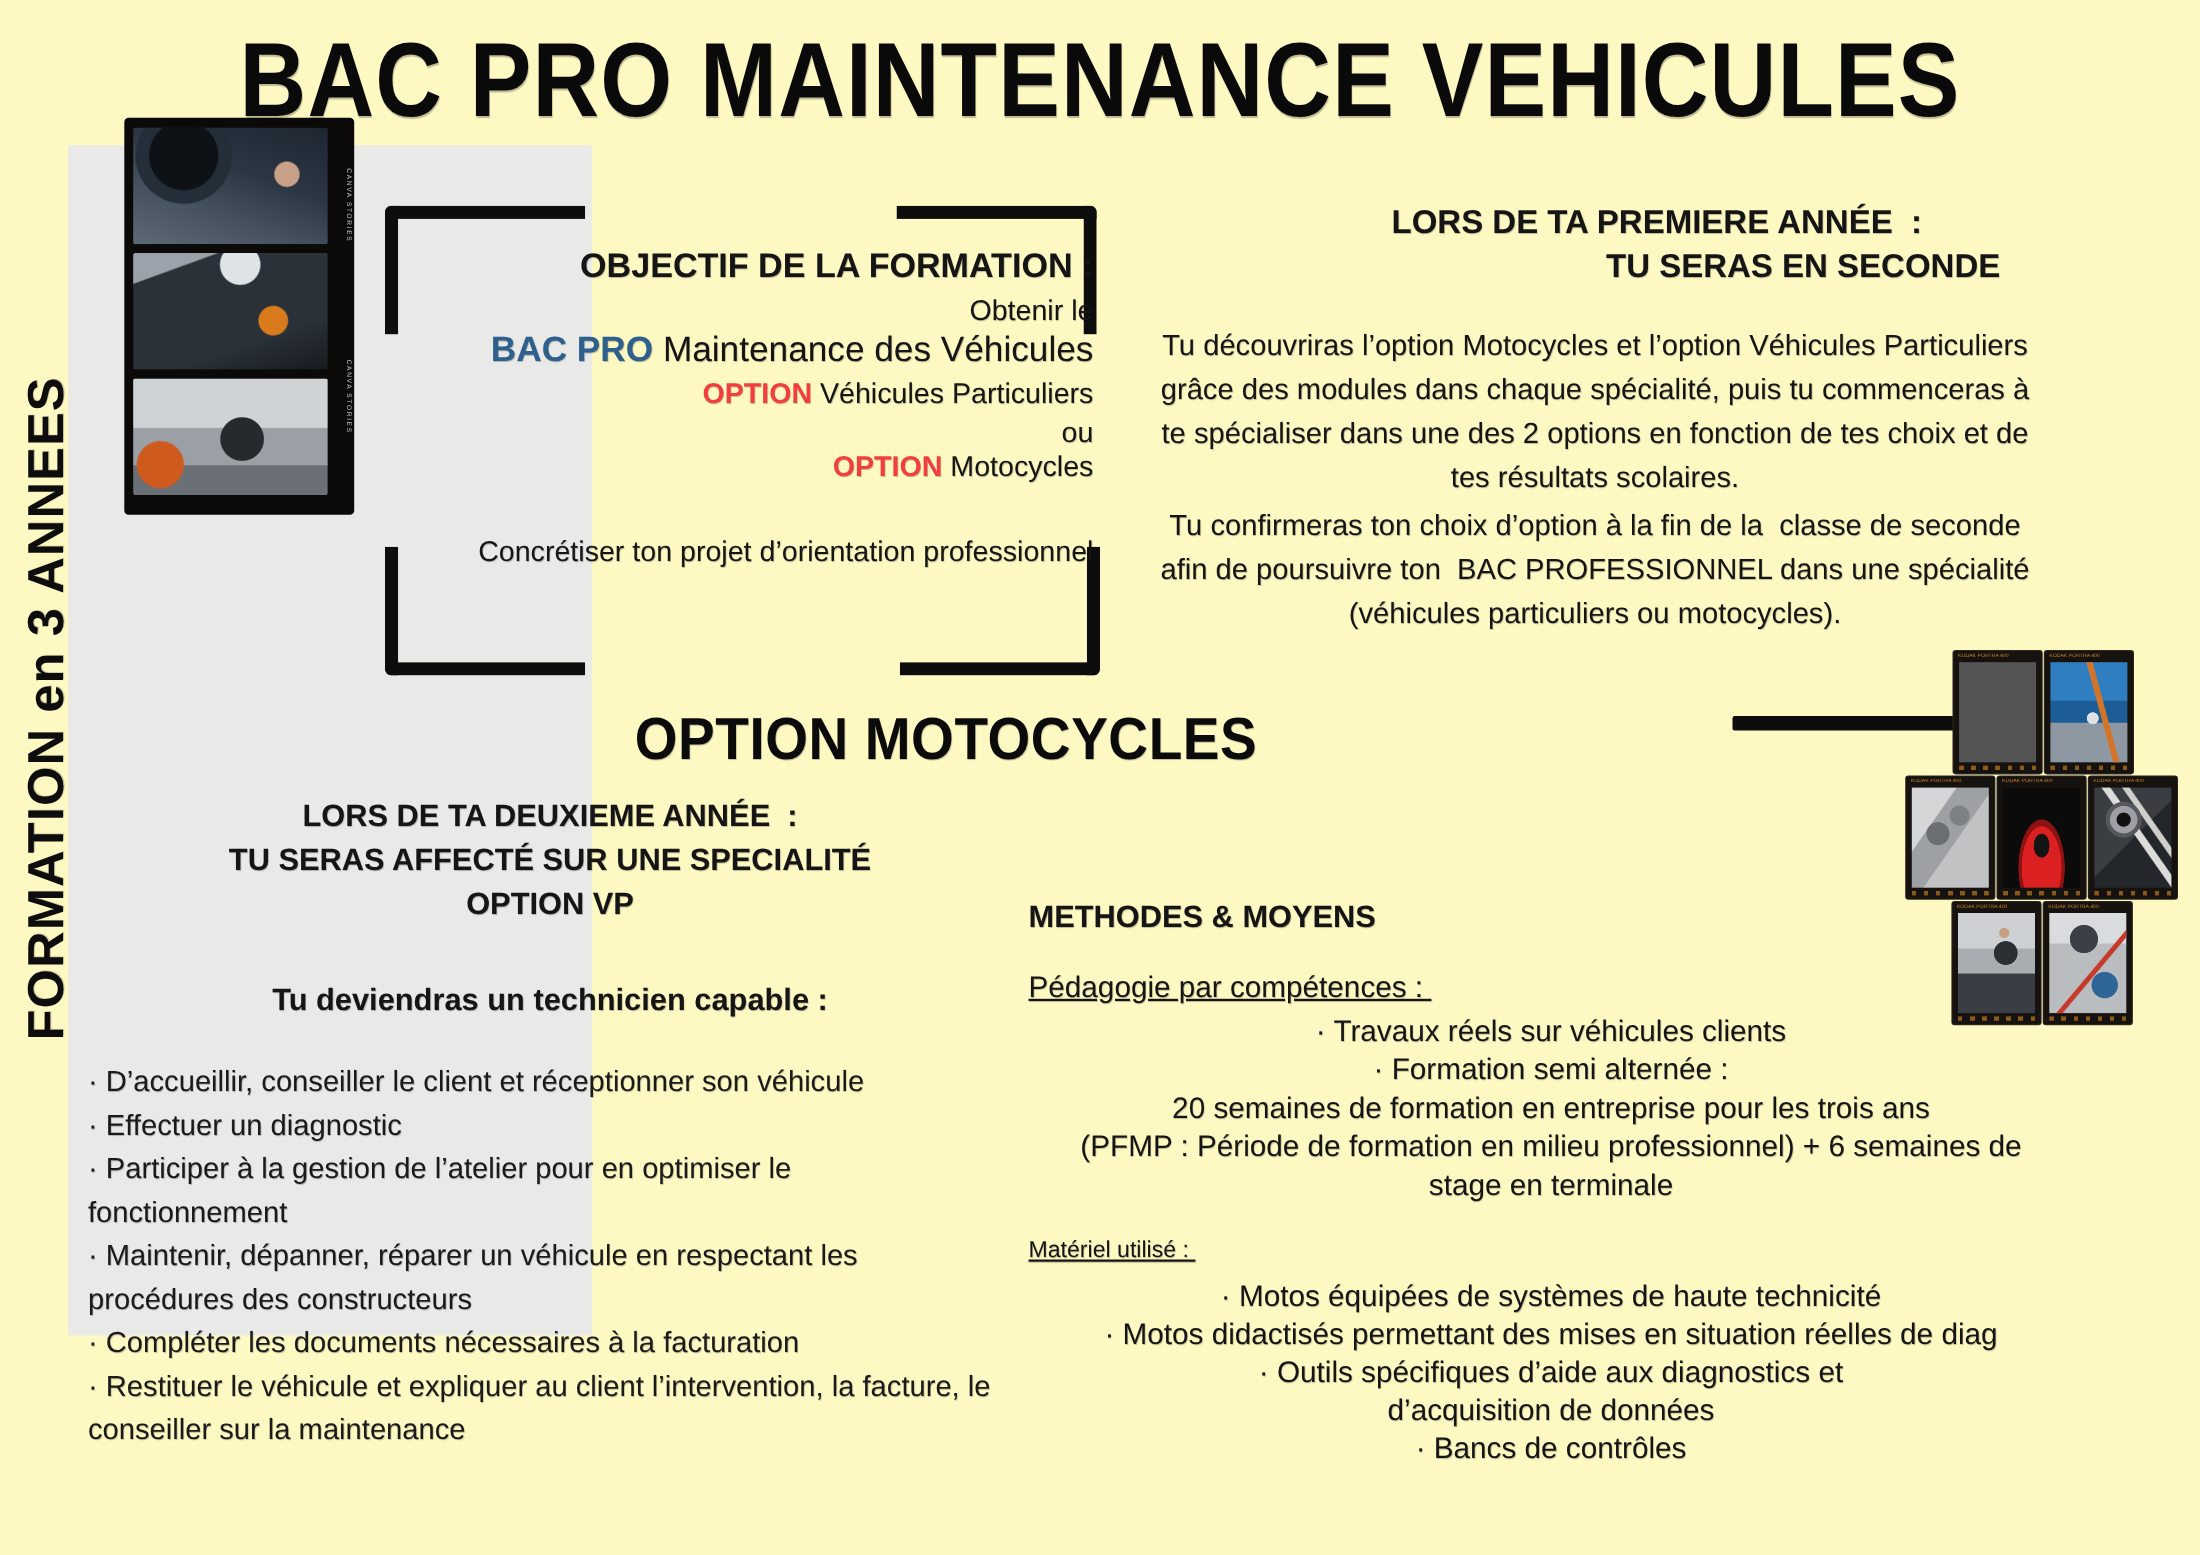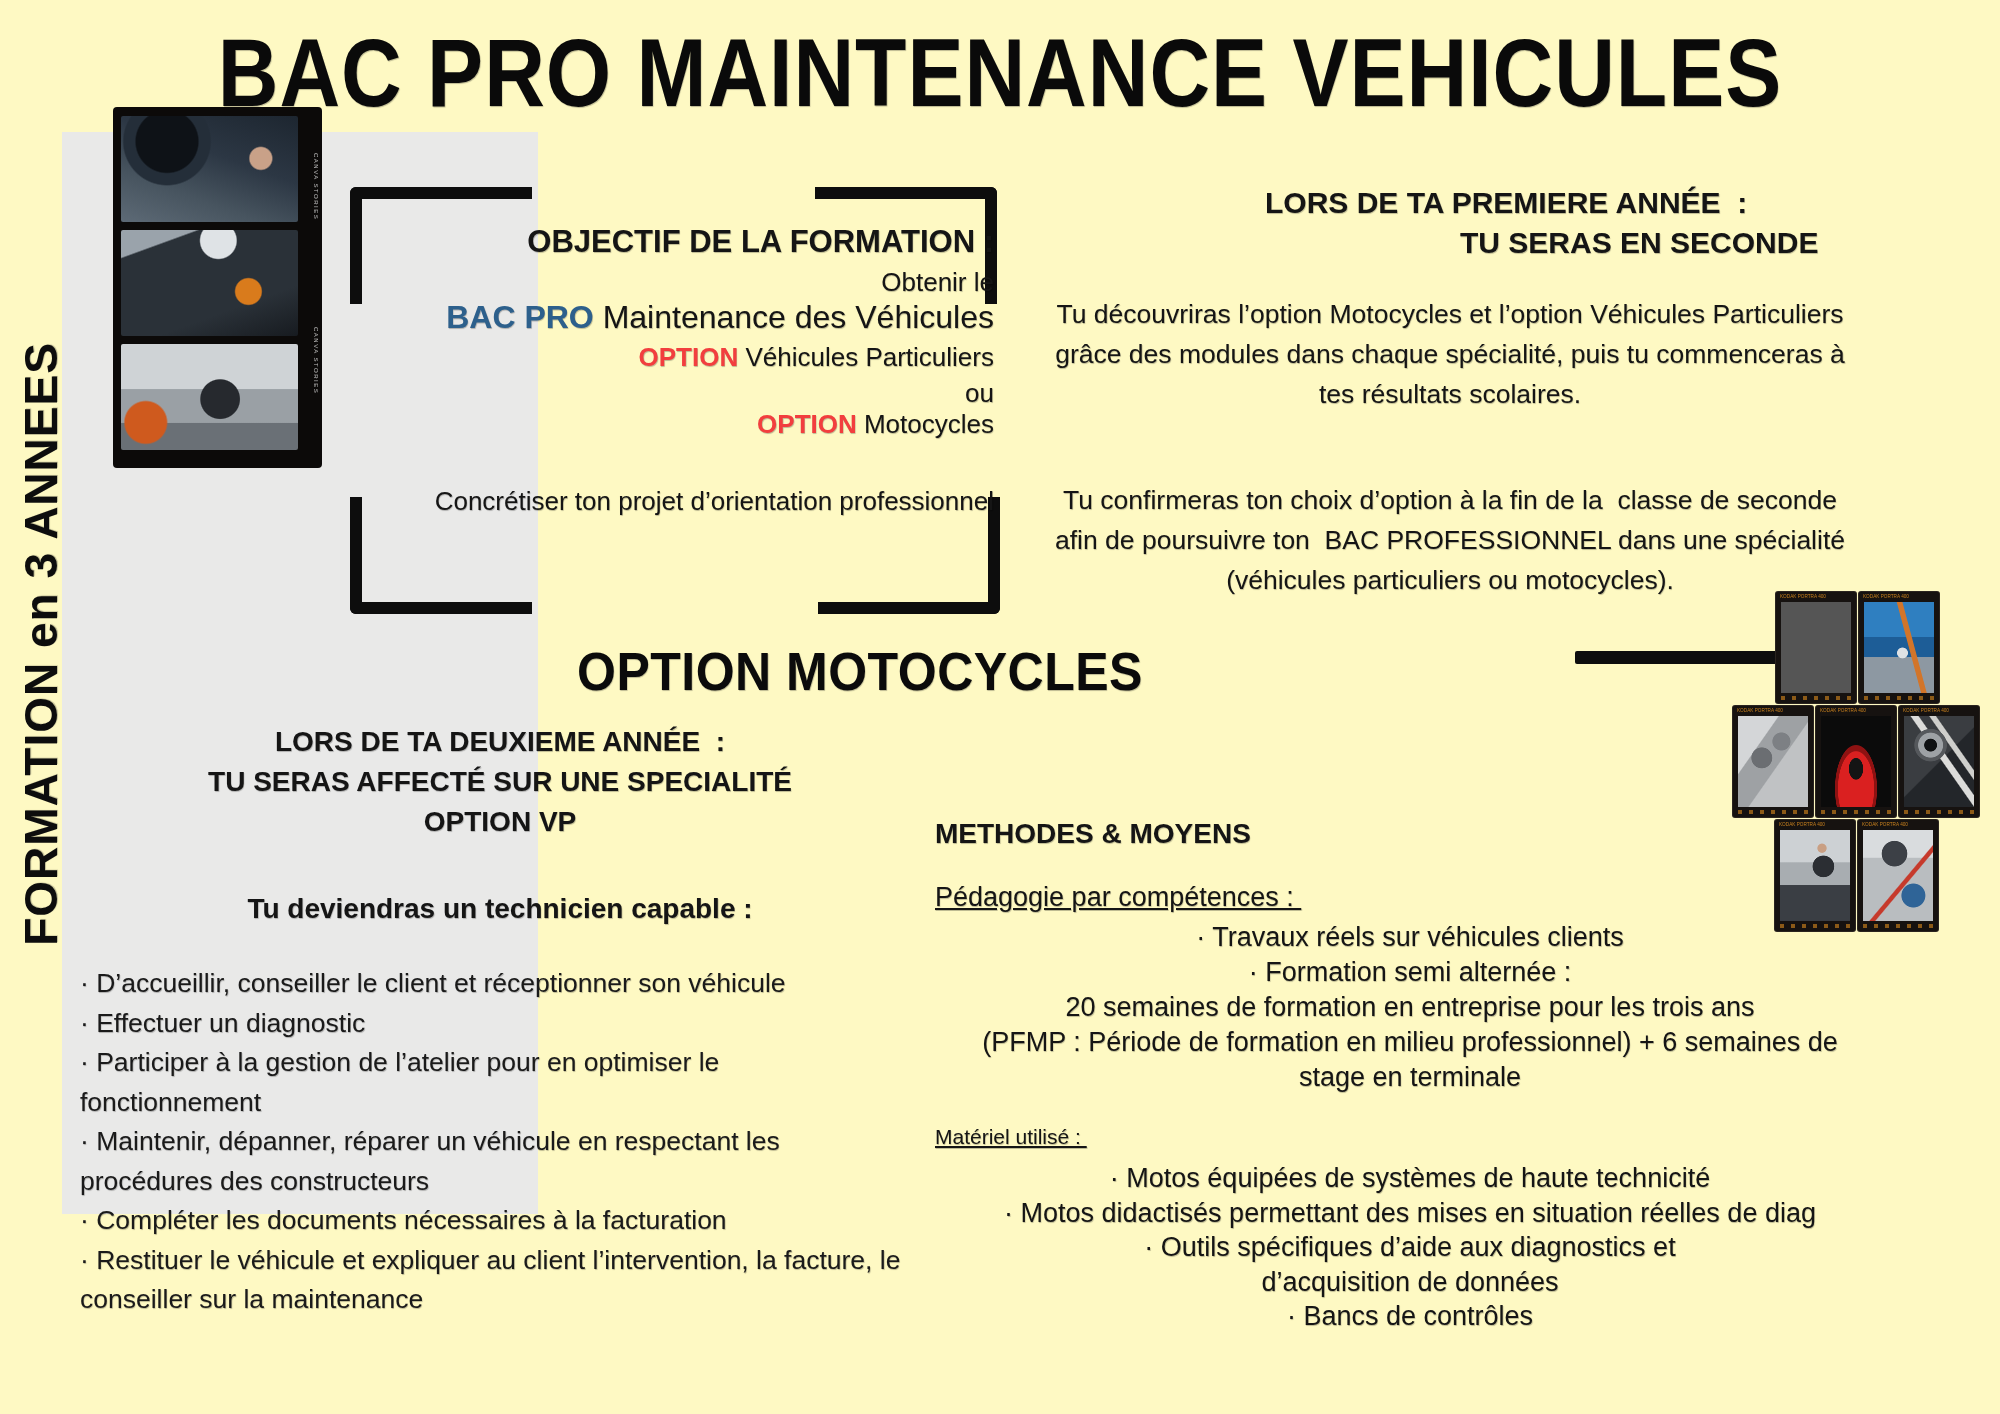--- a/index.html
+++ b/index.html
@@ -81,21 +81,21 @@
   .obj-ou{top:378px;font-size:26px;}
   .obj-opt2{top:409px;font-size:26px;}
   .obj-footer{top:486px;font-size:26px;}
   .bold{font-weight:bold;}
 
   
   .fy-h1{position:absolute;left:1265px;top:186px;font-size:30px;font-weight:bold;}
   .fy-h2{position:absolute;left:1460px;top:226px;font-size:30px;font-weight:bold;}
   .fy-para{position:absolute;left:985px;width:930px;text-align:center;font-size:26.5px;line-height:40px;}
   .fy-para1{top:294px;}
-  .fy-para2{top:480px;}
+  .fy-para2{top:457px;}
 
   
   .option-moto{
     position:absolute;left:460px;top:640px;width:800px;text-align:center;
     font-size:50px;font-weight:bold;letter-spacing:0.5px;color:#0b0b0b;
     transform:scaleY(1.08);transform-origin:top center;
   }
 
   
   .connector{position:absolute;left:1575px;top:651px;width:212px;height:13px;background:#0d0d0d;border-radius:2px;}
@@ -219,21 +219,21 @@
   <div class="obj obj-heading shadow">OBJECTIF DE LA FORMATION :</div>
   <div class="obj obj-line1 shadow">Obtenir le</div>
   <div class="obj obj-bacpro shadow"><span class="bold" style="color: rgb(45, 96, 140);">BAC PRO</span><span class="pre"> Maintenance des Véhicules</span></div>
   <div class="obj obj-opt1 shadow"><span class="bold" style="color: rgb(242, 62, 62);">OPTION</span><span class="pre"> Véhicules Particuliers</span></div>
   <div class="obj obj-ou shadow">ou</div>
   <div class="obj obj-opt2 shadow"><span class="bold" style="color: rgb(242, 62, 62);">OPTION</span><span class="pre"> Motocycles</span></div>
   <div class="obj obj-footer shadow">Concrétiser ton projet d’orientation professionnel</div>
 
   <div class="fy-h1 pre shadow">LORS DE TA PREMIERE ANNÉE  :</div>
   <div class="fy-h2 pre shadow">TU SERAS EN SECONDE</div>
-  <div class="fy-para fy-para1 pre shadow"><span class="ln pre">Tu découvriras l’option Motocycles et l’option Véhicules Particuliers</span><span class="ln pre">grâce des modules dans chaque spécialité, puis tu commenceras à</span><span class="ln pre">tes résultats scolaires.</span></div>
+  <div class="fy-para fy-para1 pre shadow"><span class="ln pre">Tu découvriras l’option Motocycles et l’option Véhicules Particuliers</span><span class="ln pre">grâce des modules dans chaque spécialité, puis tu commenceras à</span><span class="ln pre">te spécialiser dans une des 2 options en fonction de tes choix et de</span><span class="ln pre">tes résultats scolaires.</span></div>
   <div class="fy-para fy-para2 pre shadow"><span class="ln pre">Tu confirmeras ton choix d’option à la fin de la  classe de seconde</span><span class="ln pre">afin de poursuivre ton  BAC PROFESSIONNEL dans une spécialité</span><span class="ln pre">(véhicules particuliers ou motocycles).</span></div>
 
   <div class="option-moto shadow">OPTION MOTOCYCLES</div>
 
   <div class="connector"></div>
 
   <div class="sy-heading pre shadow"><span class="ln pre">LORS DE TA DEUXIEME ANNÉE  :</span><span class="ln pre">TU SERAS AFFECTÉ SUR UNE SPECIALITÉ</span><span class="ln pre">OPTION VP</span></div>
   <div class="sy-capable shadow">Tu deviendras un technicien capable :</div>
   <div class="sy-bullets shadow">
       <span class="ln pre">· D’accueillir, conseiller le client et réceptionner son véhicule</span>

